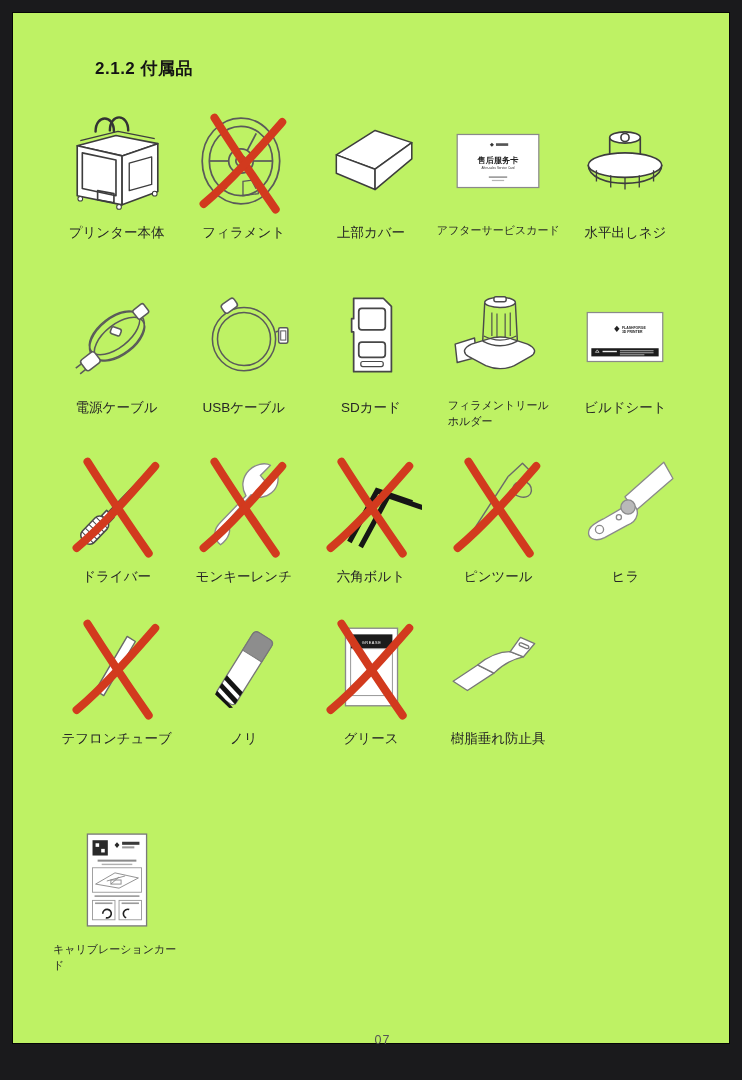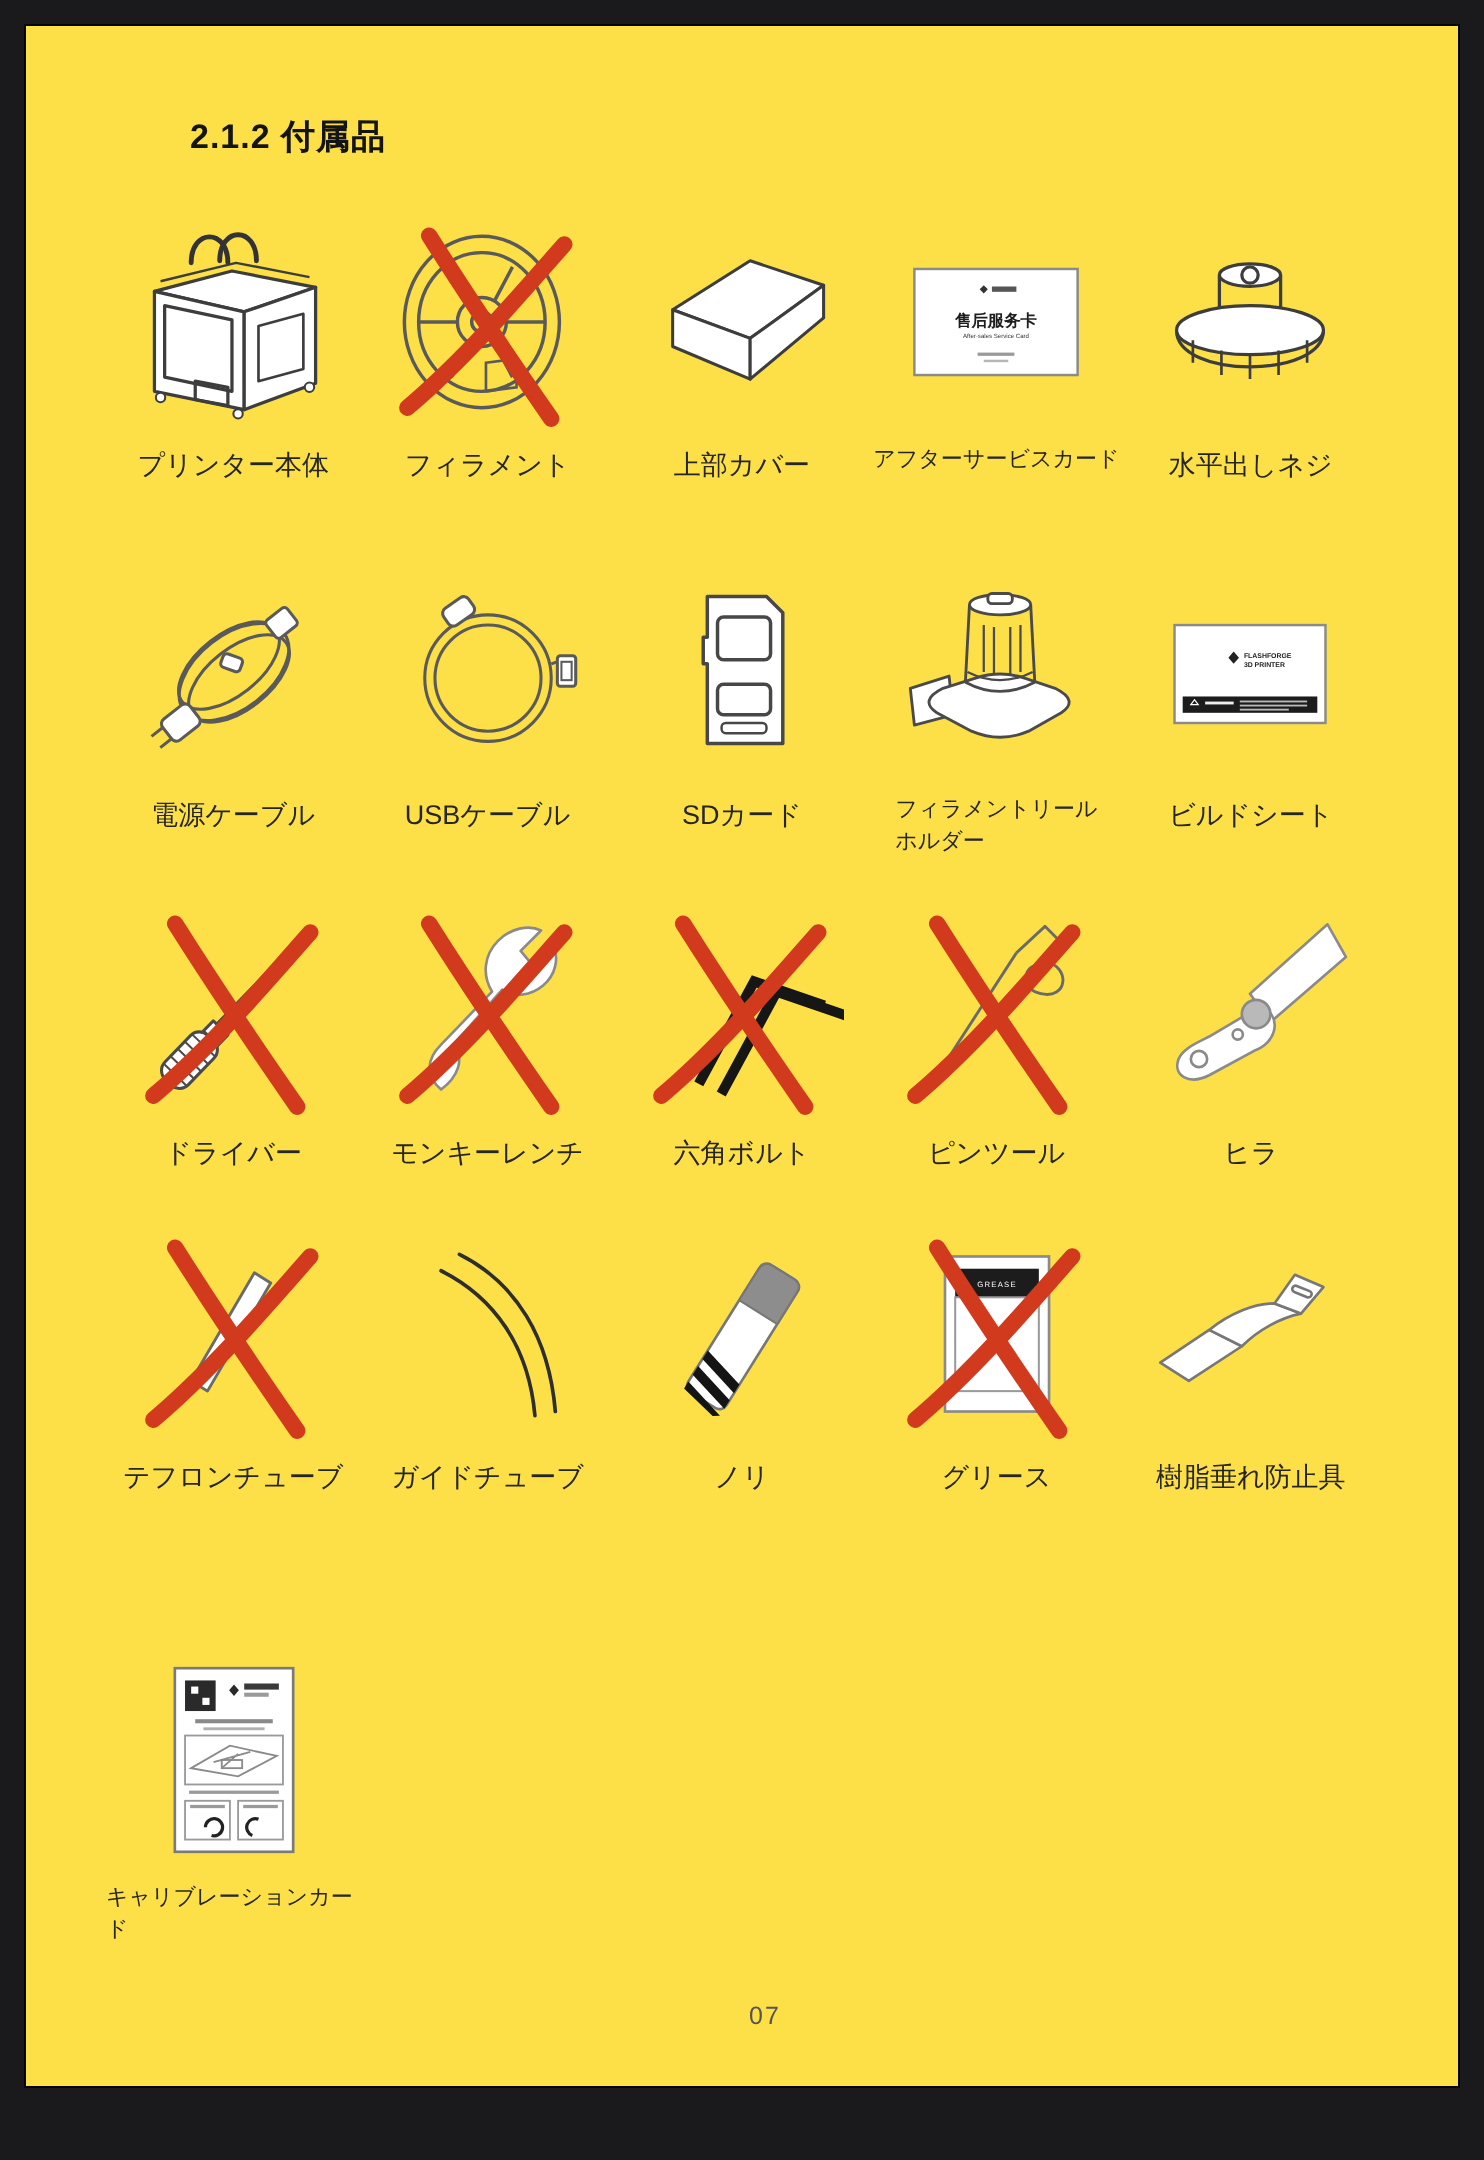--- a/index.html
+++ b/index.html
@@ -7,21 +7,21 @@
   body {
     width:742px; height:1080px;
     background:#1a1a1c;
     font-family:"Liberation Sans","DejaVu Sans",sans-serif;
     position:relative;
     overflow:hidden;
   }
   .paper {
     position:absolute; left:13px; top:13px;
     width:716px; height:1030px;
-    background:#fde047;
+    background:#bef264;
     box-shadow:0 0 0 1px #050505;
   }
   .doc-title {
     position:absolute; left:82px; top:44px;
     font-size:17px; font-weight:bold; color:#141414;
     letter-spacing:0.5px;
   }
   .grid {
     position:absolute; left:40px; top:97px; width:636px;
   }
@@ -41,21 +41,21 @@
   .icon-box svg.main { width:102px; height:102px; }
   .cross { position:absolute; inset:-2px; pointer-events:none; }
   .cross svg { width:100%; height:100%; }
   .label {
     margin-top:8px; font-size:13.5px; color:#262626;
     text-align:left; line-height:1.45; max-width:126px;
     white-space:pre-line;
   }
   .label.small { font-size:11px; max-width:138px; }
   .page-number {
-    position:absolute; left:0; right:0; top:988px;
+    position:absolute; left:0; right:0; top:1020px;
     text-align:center; font-size:12.5px; color:#555;
     letter-spacing:1px;
     padding-left:23px;
   }
 </style>
 </head>
 <body>
 
 <div class="paper">
   <div class="doc-title">2.1.2 付属品</div>
@@ -339,31 +339,20 @@
       <path d="M23 9 C35 28 54 57 79 93"></path>
       <path d="M85 13 C64 37 39 66 13 88"></path>
     </g>
               </svg></div>
           </div>
           <div class="label">テフロンチューブ</div>
         </div>
         <div class="cell">
           <div class="icon-box">
             <svg class="main" viewBox="0 0 100 100">
-    <g fill="none" stroke="#2e2e2e" stroke-width="1.8" stroke-linecap="round">
-      <path d="M36 11 C64 25 80 52 83 88"></path>
-      <path d="M27 19 C53 32 70 56 73 90"></path>
-    </g>
-            </svg>
-          </div>
-          <div class="label">ガイドチューブ</div>
-        </div>
-        <div class="cell">
-          <div class="icon-box">
-            <svg class="main" viewBox="0 0 100 100">
     <g transform="translate(50 52) rotate(32)">
       <rect x="-11" y="-38" width="22" height="74" rx="4" fill="#fff" stroke="#777" stroke-width="1.3"></rect>
       <path d="M-11 -33 C-11 -37 -8 -38 -6 -38 L6 -38 C9 -38 11 -37 11 -33 L11 -15 L-11 -15 Z" fill="#8d8d8d" stroke="#777" stroke-width="1"></path>
       <path d="M-11 14 L11 20 L11 25 L-11 19 Z" fill="#141414"></path>
       <path d="M-11 23 L11 29 L11 34 L-11 28 Z" fill="#141414"></path>
       <path d="M-11 32 L11 38 L8 40 L-11 36 Z" fill="#141414"></path>
     </g>
             </svg>
           </div>
           <div class="label">ノリ</div>

